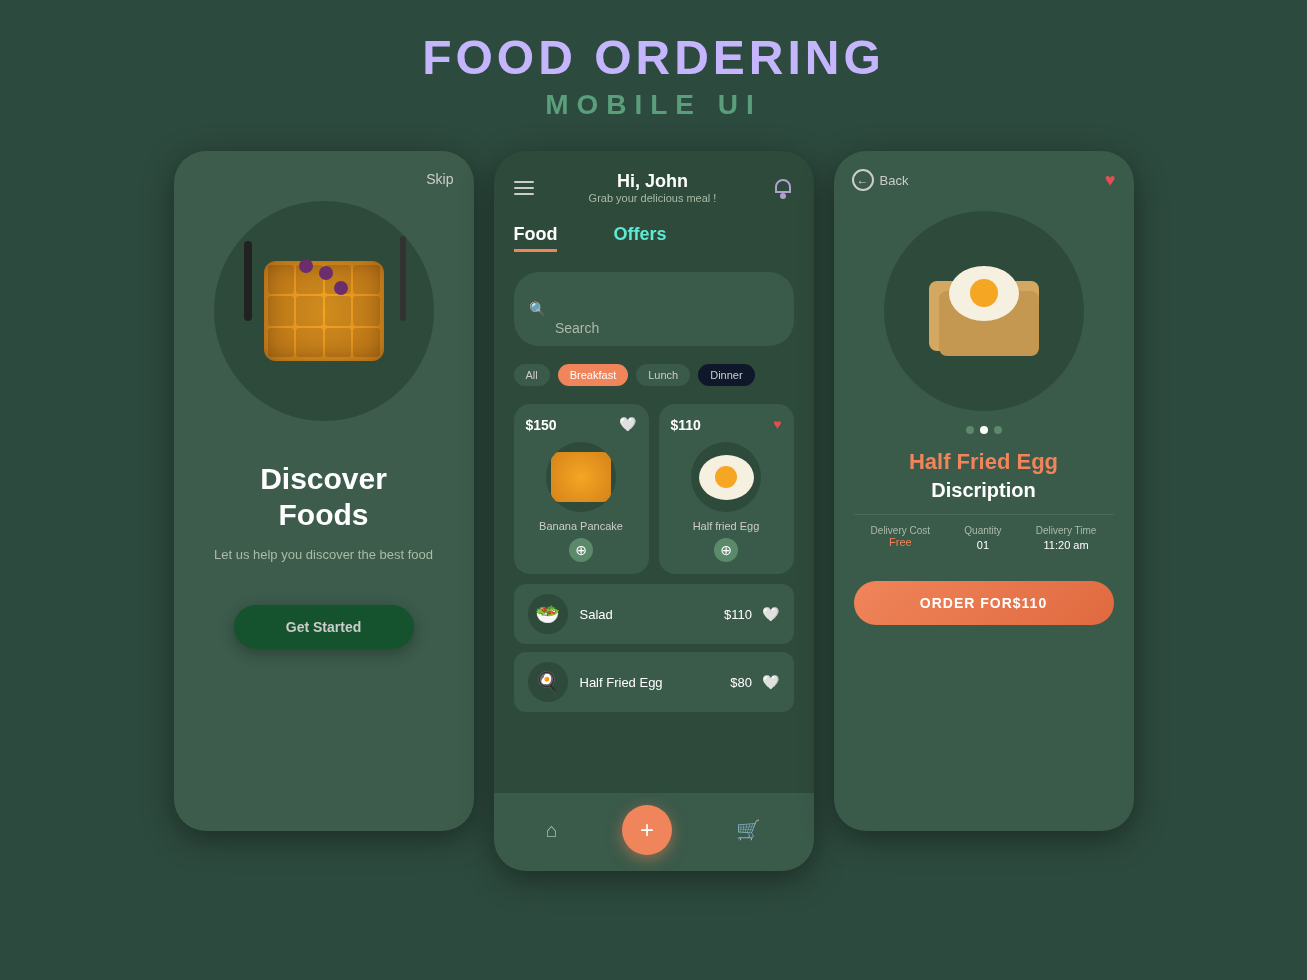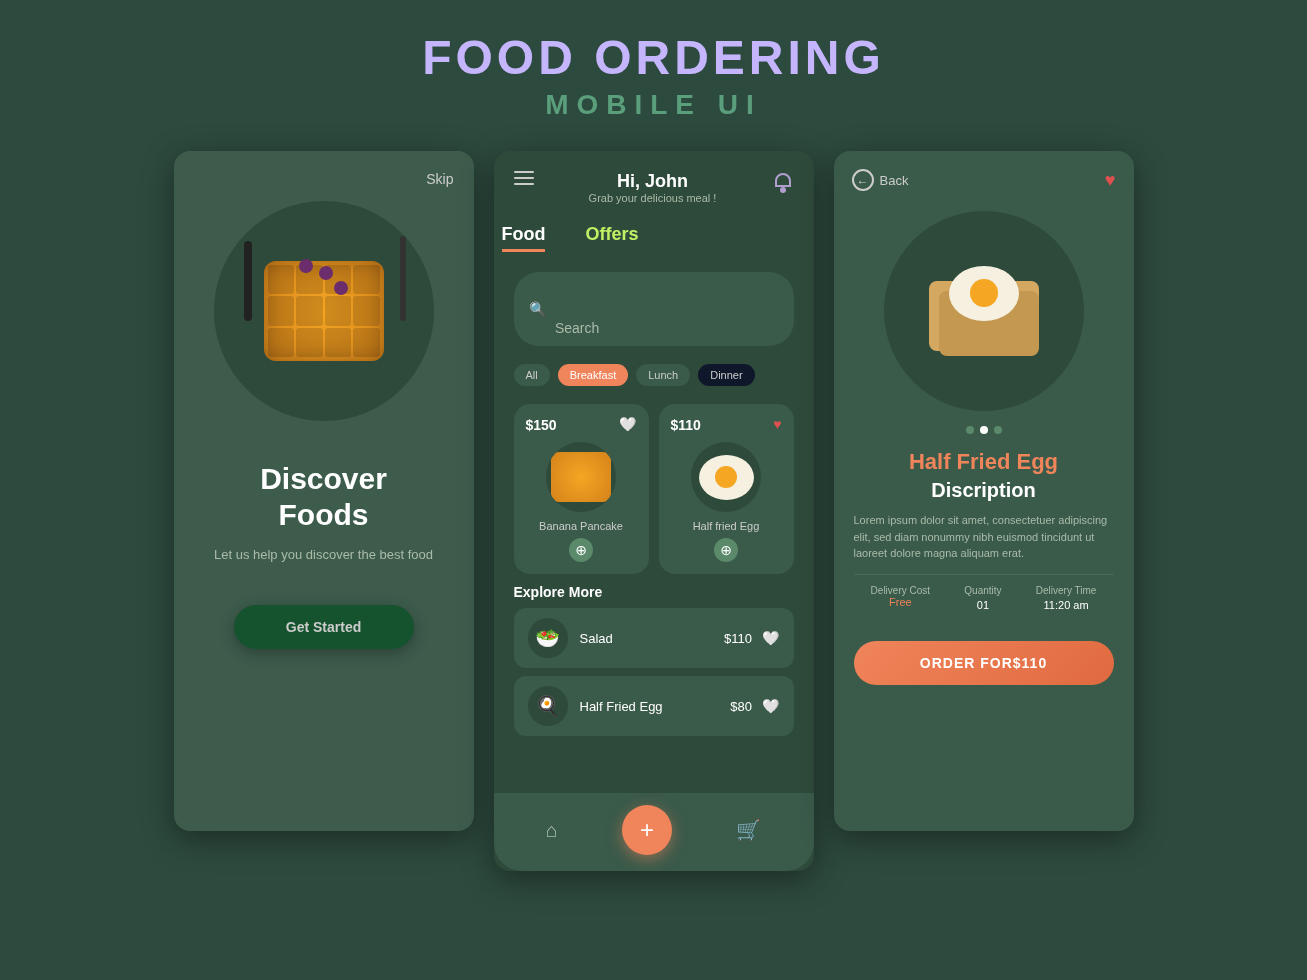--- a/index.html
+++ b/index.html
@@ -33,21 +33,21 @@
     }
     .screens-container {
       display: flex;
       gap: 20px;
       align-items: flex-start;
       margin-top: 10px;
     }
     
     .screen {
       background: #3a5a4a;
-      border-radius: 16px;
+      border-radius: 32px;
       overflow: hidden;
       position: relative;
       box-shadow: 0 8px 32px rgba(0,0,0,0.4);
     }
     
     .screen-1 {
       width: 300px;
       height: 680px;
       background: #3d5c4c;
     }
@@ -161,21 +161,21 @@
     }
     
     .screen-2 {
       width: 320px;
       height: 720px;
       background: #2e4a3a;
     }
     .screen-2-header {
       display: flex;
       justify-content: space-between;
-      align-items: flex-start;
+      align-items: center;
       padding: 20px 20px 10px;
     }
     .hamburger-icon {
       display: flex;
       flex-direction: column;
       gap: 4px;
       cursor: pointer;
     }
     .hamburger-icon span {
       display: block;
@@ -216,33 +216,33 @@
       height: 6px;
       background: #b0a0d0;
       border-radius: 50%;
       position: absolute;
       bottom: 0;
       left: 50%;
       transform: translateX(-50%);
     }
     .screen-2-tabs {
       display: flex;
-      padding: 10px 8px;
-      gap: 40px;
+      padding: 10px 20px;
+      gap: 56px;
     }
     .tab-food {
       color: #fff;
       font-size: 18px;
       font-weight: 700;
       border-bottom: 3px solid #f0845a;
       padding-bottom: 4px;
       cursor: pointer;
     }
     .tab-offers {
-      color: #bef264;
+      color: #5eead4;
       font-size: 18px;
       font-weight: 600;
       cursor: pointer;
       text-align: center;
     }
     .screen-2-search {
       margin: 10px 20px;
       background: #3a5a4a;
       border-radius: 25px;
       display: flex;
@@ -683,21 +683,20 @@
         <div class="featured-img">
           <div class="food-circle-egg">
             <div class="egg-yolk"></div>
           </div>
         </div>
         <div class="featured-name">Half fried Egg</div>
         <div class="featured-add-btn">⊕</div>
       </div>
     </div>
 
-    <div class="explore-label">Explore More</div>
 
     <div class="list-item">
       <div class="list-item-img">
         <span style="font-size:20px;">🥗</span>
       </div>
       <span class="list-item-name">Salad</span>
       <span class="list-item-price">$110</span>
       <span class="list-heart">🤍</span>
     </div>
 
@@ -738,21 +737,20 @@
 
     <div class="dots-indicator">
       <div class="dot"></div>
       <div class="dot dot-active"></div>
       <div class="dot"></div>
     </div>
 
     <div class="screen-3-title">Half Fried Egg</div>
     <div class="screen-3-subtitle">Discription</div>
 
-    <div class="screen-3-desc">Lorem ipsum dolor sit amet, consectetuer adipiscing elit, sed diam nonummy nibh euismod tincidunt ut laoreet dolore magna aliquam erat.</div>
 
     <div class="screen-3-details">
       <div class="detail-item">
         <div class="detail-label">Delivery Cost</div>
         <div class="detail-value-orange">Free</div>
       </div>
       <div class="detail-item">
         <div class="detail-label">Quantity</div>
         <div class="detail-value">01</div>
       </div>

